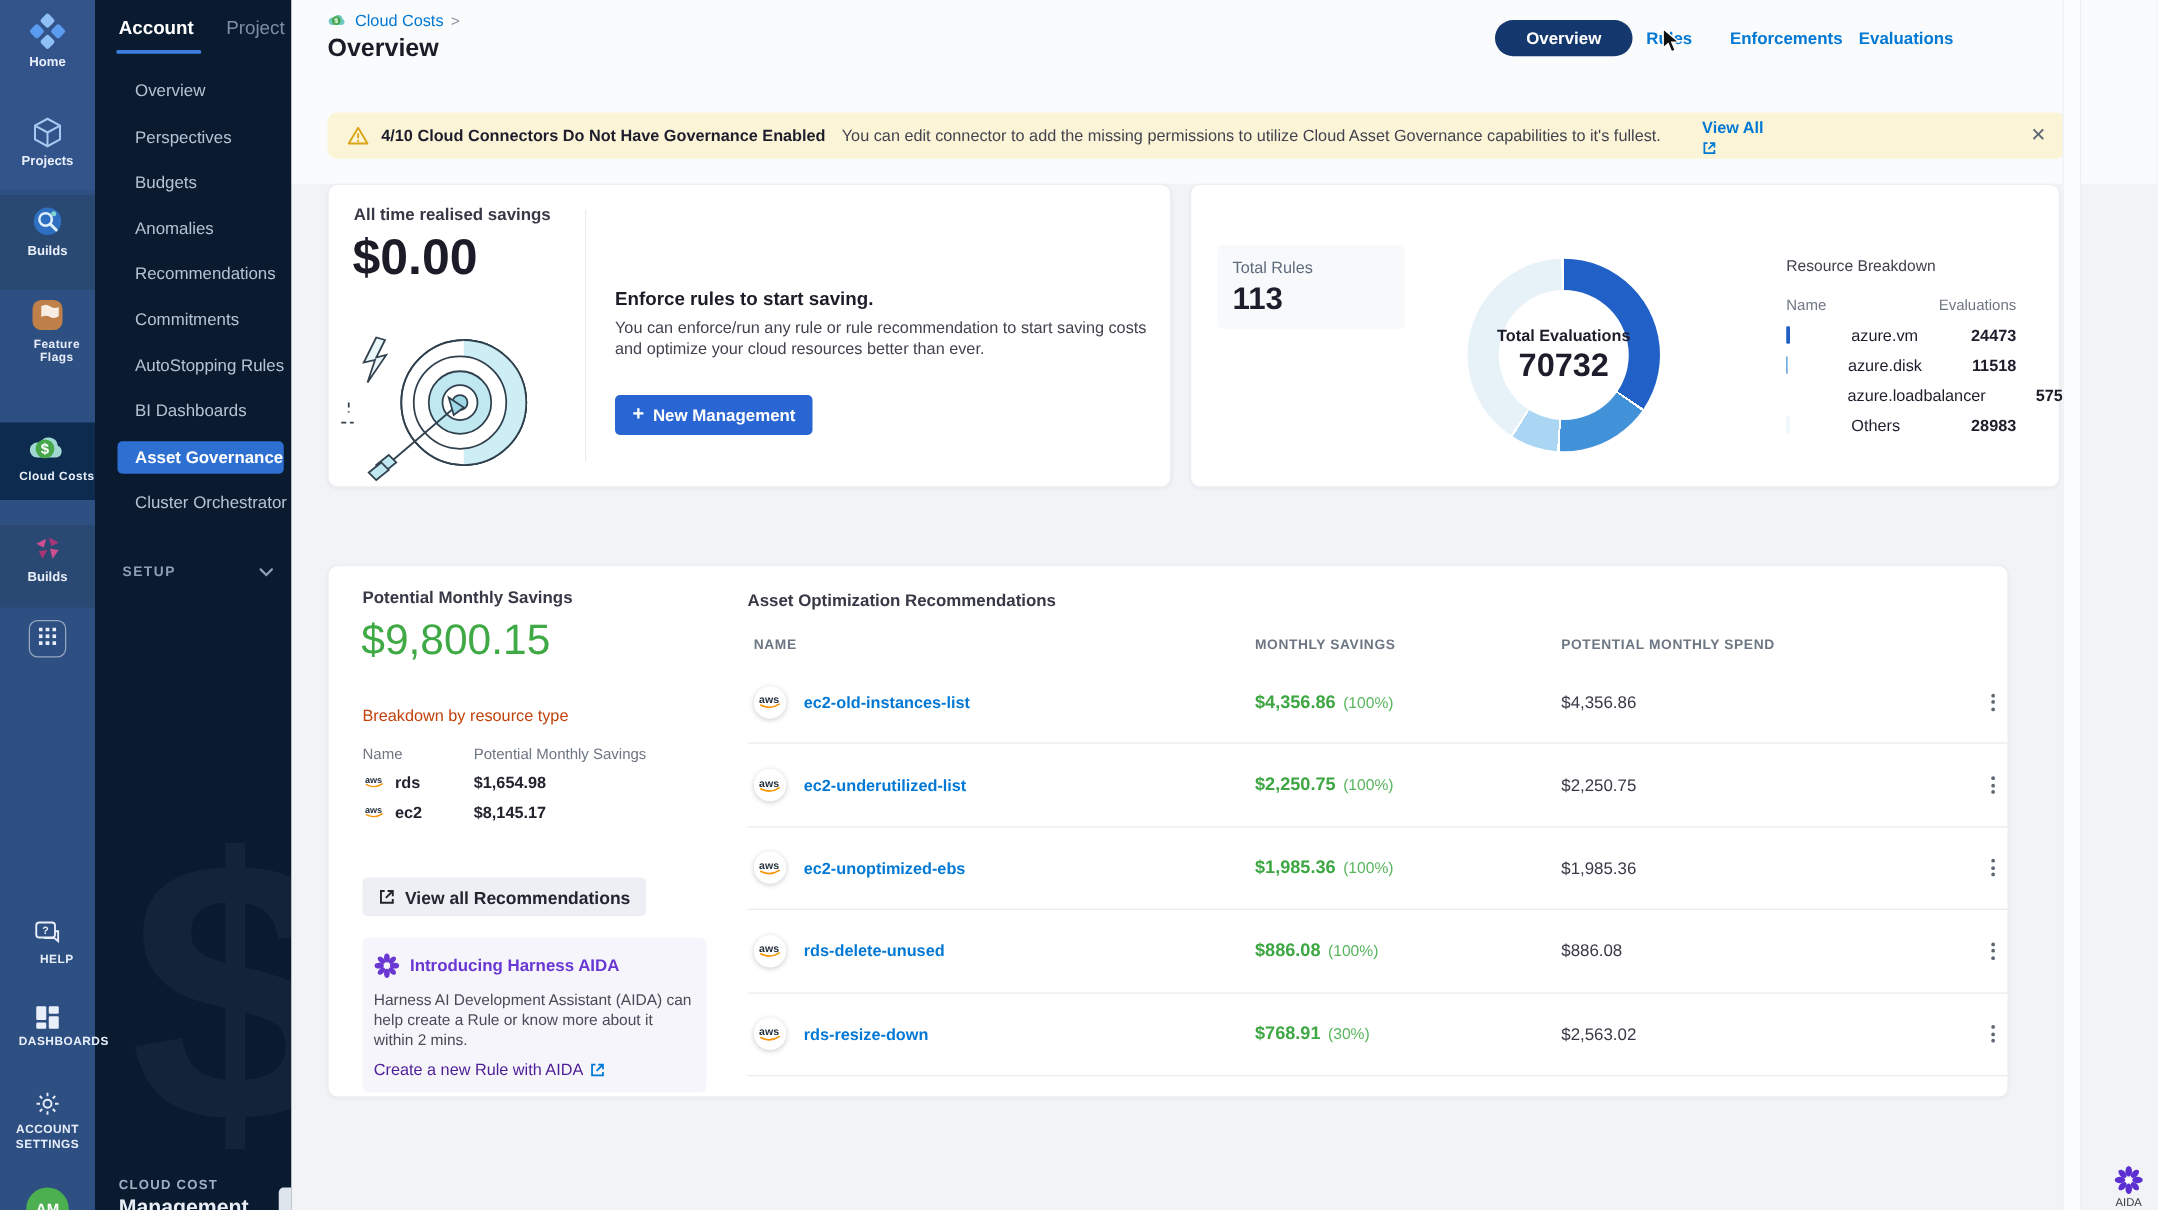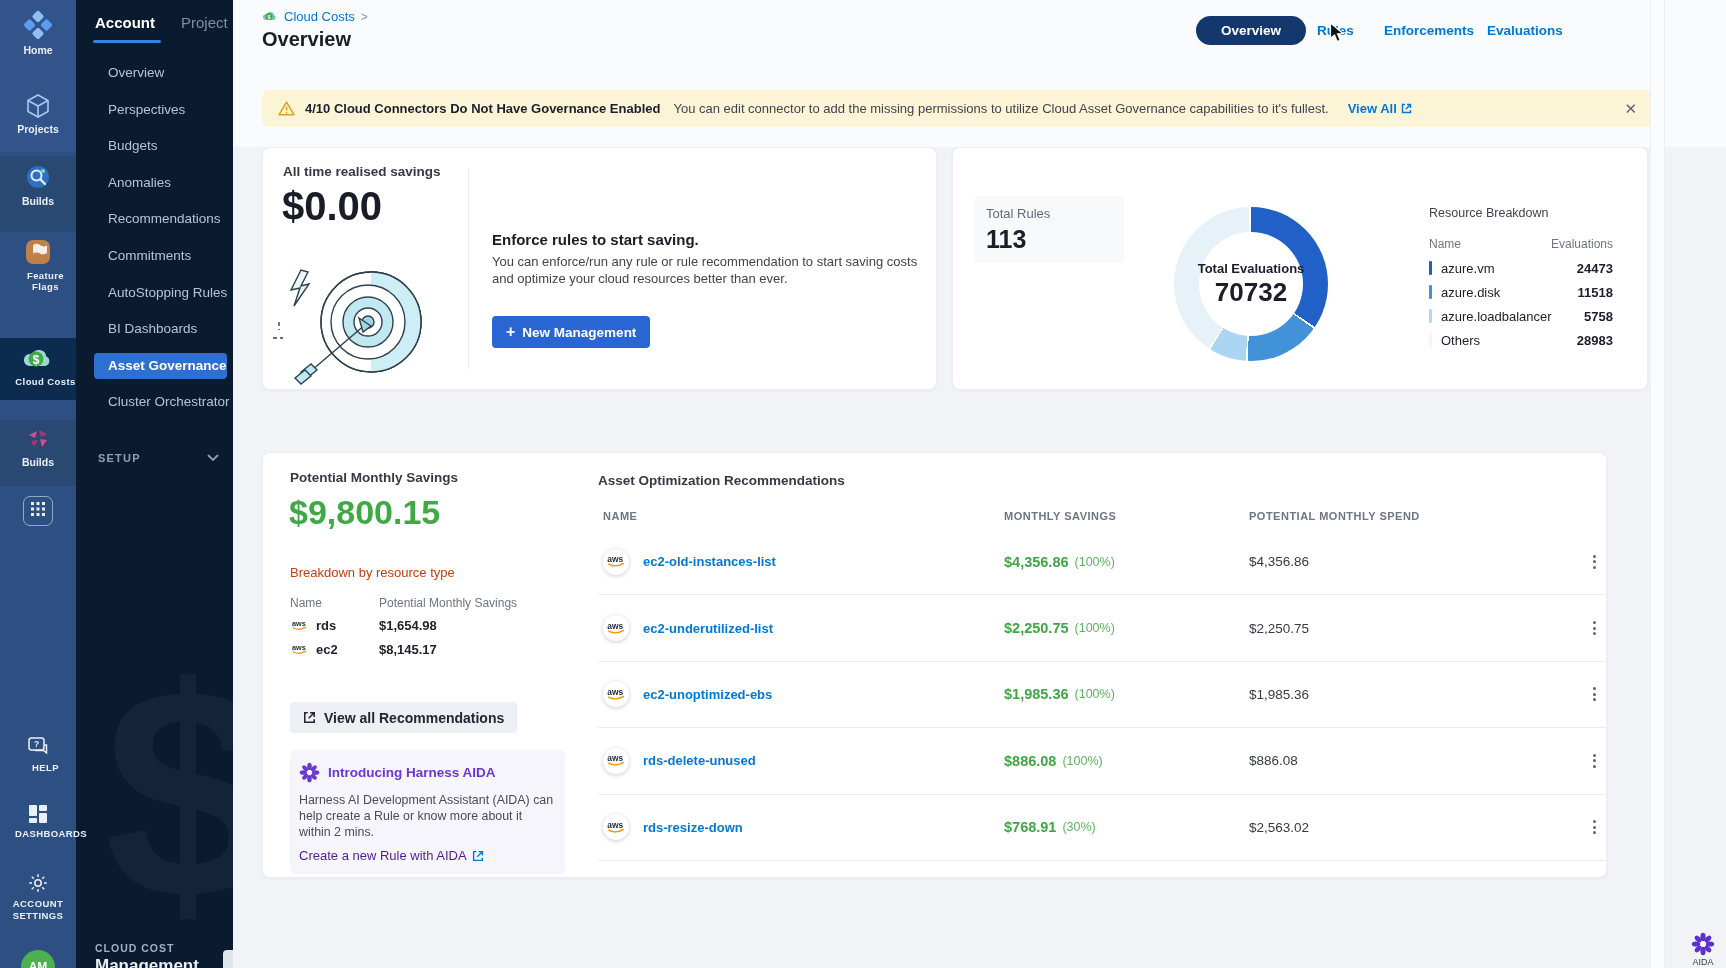--- a/index.html
+++ b/index.html
@@ -48,21 +48,21 @@
   .page-title { position:absolute; left:29px; top:28px; font-size:20px; font-weight:bold; color:#1c1c28; }
   .tab-pill { position:absolute; left:13px; top:16px; width:110px; height:29px; background:#14386d; border-radius:15px; color:#fff; font-size:13.5px; font-weight:bold; display:flex; align-items:center; justify-content:center; cursor:pointer; }
   .tab-link { position:absolute; top:23px; font-size:13.5px; font-weight:bold; color:#0278d5; cursor:pointer; white-space:nowrap; }
   .tab-rules { left:1084px; } .tab-enf { left:1151px; } .tab-eval { left:1254px; }
 
   .cursor { position:absolute; left:1096px; top:22px; z-index:90; pointer-events:none; }
 
   .banner { position:absolute; left:29px; top:90px; width:1391px; height:37px; background:#fbf4d7; border-radius:8px; display:flex; align-items:center; padding:0 16px; }
   .banner .b-bold { font-size:13px; font-weight:bold; color:#1d1d2b; margin-left:10px; }
   .banner .b-text { font-size:13px; color:#42434e; margin-left:13px; }
-  .banner .b-link { font-size:13px; font-weight:bold; color:#0278d5; margin-left:19px; display:flex; align-items:center; gap:4px; cursor:pointer; }
+  .banner .b-link { font-size:13px; font-weight:bold; color:#0278d5; margin-left:33px; display:flex; align-items:flex-start; gap:4px; cursor:pointer;flex-direction:column; }
   .banner .b-close { margin-left:auto; color:#5b6674; font-size:15px; cursor:pointer; line-height:1; }
 
   .card { position:absolute; background:#fff; border:1px solid #eceef2; border-radius:8px; box-shadow:0 1px 3px rgba(30,40,60,.05); }
   .card1 { left:29px; top:147px; width:675px; height:243px; }
   .card2 { left:719px; top:147px; width:696px; height:243px; }
   .card3 { left:29px; top:452px; width:1345px; height:426px; }
 
   
   .c1-label { position:absolute; left:20px; top:16px; font-size:13.5px; font-weight:bold; color:#383946; }
   .c1-value { position:absolute; left:19px; top:36px; font-size:40px; font-weight:bold; color:#1c1c28; }
@@ -79,29 +79,29 @@
   .stat-box .s-vl { font-size:25px; font-weight:bold; color:#1d1d2b; margin-top:4px; }
   .sb1 { top:48px; } .sb2 { top:161px; }
   .donut { position:absolute; left:221px; top:59px; width:154px; height:154px; border-radius:50%;
     background:conic-gradient(from 0deg, #2161c7 0deg 124deg, #fff 124deg 125.5deg, #4292da 125.5deg 182.5deg, #fff 182.5deg 184deg, #abd6f3 184deg 212deg, #fff 212deg 213.5deg, #e7f2f8 213.5deg 358.5deg, #fff 358.5deg 360deg); }
   .donut-hole { position:absolute; left:25px; top:25px; width:104px; height:104px; background:#fff; border-radius:50%; display:flex; flex-direction:column; align-items:center; justify-content:center; }
   .donut-hole .d-lb { font-size:13px; font-weight:bold; color:#1d1d2b; white-space:nowrap; }
   .donut-hole .d-vl { font-size:26px; font-weight:bold; color:#1d1d2b; margin-top:1px; }
   .breakdown { position:absolute; left:476px; top:58px; width:184px; }
   .bd-title { font-size:12.5px; color:#41424d; }
   .bd-head { display:flex; justify-content:space-between; font-size:12px; color:#6d7683; margin-top:17px; }
-  .bd-row { display:flex; align-items:center; margin-top:10px; height:14px; }
+  .bd-row { display:flex; align-items:center; margin-top:10px; height:14px;gap:40px; }
   .bd-chip { width:3px; height:14px; border-radius:1px; margin-right:9px; }
   .chip0 { background:#1f5fc5; } .chip1 { background:#4292da; } .chip2 { background:#aed8f3; } .chip3 { background:#eef7fb; }
   .bd-name { font-size:13px; color:#1d1d2b; }
   .bd-val { margin-left:auto; font-size:13px; font-weight:bold; color:#1d1d2b;text-align:right; }
 
   
   .c3-label { position:absolute; left:27px; top:17px; font-size:13.5px; font-weight:bold; color:#383946; }
-  .c3-value { position:absolute; left:26px; top:40px; font-size:34px; font-weight:bold; color:#3fa945; }
+  .c3-value { position:absolute; left:26px; top:40px; font-size:34px; font-weight:normal; color:#3fa945; }
   .c3-bdlabel { position:absolute; left:27px; top:112px; font-size:13px; color:#c2410c; }
   .mini-head { position:absolute; left:27px; top:143px; font-size:12px; color:#6d7683; }
   .mini-head .mh2 { position:absolute; left:89px; top:0; white-space:nowrap; }
   .mini-row { position:absolute; left:27px; height:18px; display:flex; align-items:center; font-size:13px; color:#22232e; }
   .mr1 { top:163px; } .mr2 { top:187px; }
   .mini-row .m-name { margin-left:7px; font-weight:bold; }
   .mini-row .m-val { position:absolute; left:89px; font-weight:bold; }
   .btn-light { position:absolute; left:27px; top:249px; height:31px; padding:0 13px; background:#edeff5; border:none; border-radius:4px; font-size:14px; font-weight:bold; color:#24252e; font-family:"Liberation Sans",sans-serif; display:flex; align-items:center; gap:8px; cursor:pointer; }
   .aida-card { position:absolute; left:27px; top:297px; width:275px; height:124px; background:#f7f5fc; border-radius:5px; padding:12px 9px 10px 9px; }
   .aida-head { display:flex; align-items:center; gap:8px; }

